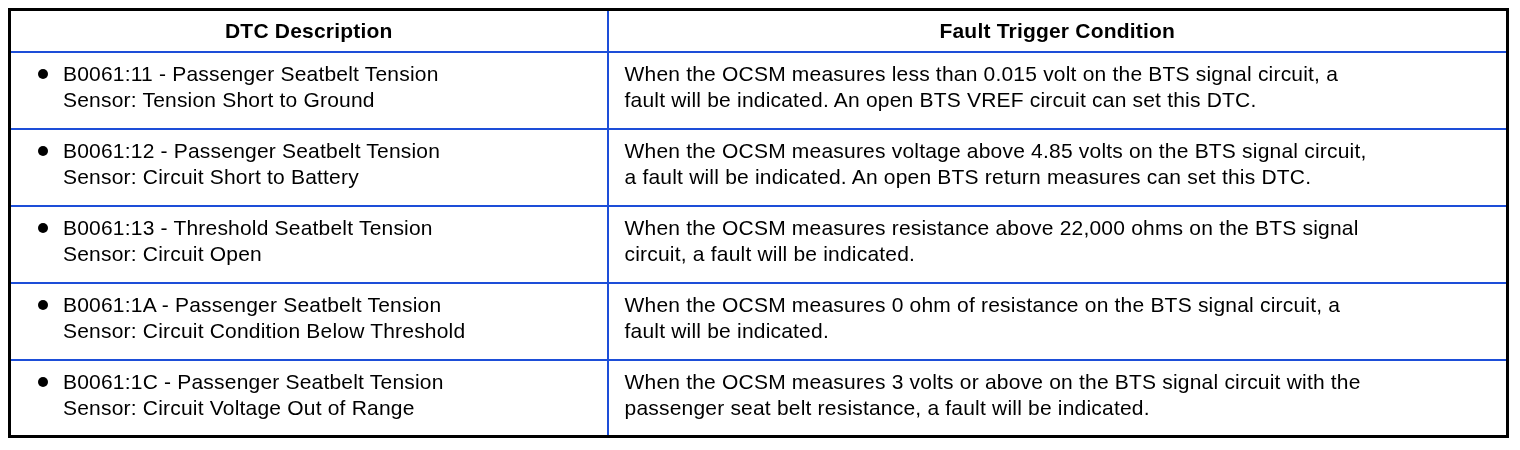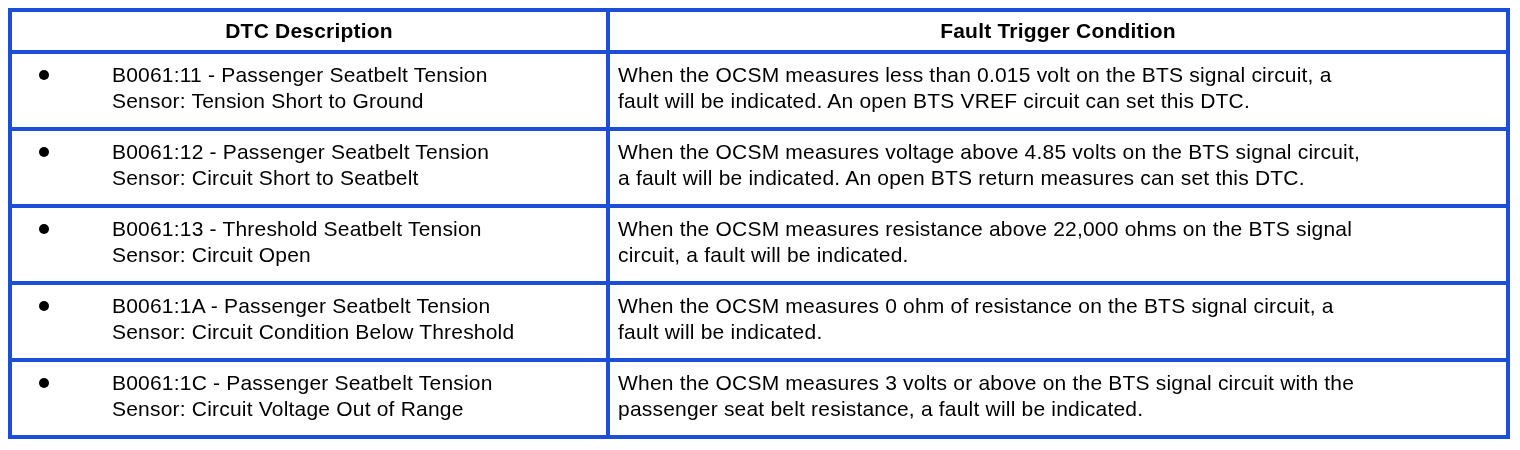--- a/index.html
+++ b/index.html
@@ -21,21 +21,21 @@
   }
   table.doc-table {
     border-collapse: collapse;
     table-layout: fixed;
     width: 1498px;
     border: 3px solid #000000;
   }
   col.col-dtc { width: 598px; }
   col.col-cond { width: 900px; }
   th, td {
-    border: 4px solid #1d4ed8;
+    border: 2px solid #1d4ed8;
     box-sizing: border-box;
   }
   th {
     font-size: 21px;
     font-weight: bold;
     letter-spacing: 0.2px;
     text-align: center;
     vertical-align: middle;
     padding: 0;
   }
@@ -45,32 +45,31 @@
     vertical-align: top;
     font-size: 21px;
     line-height: 26px;
     letter-spacing: 0.2px;
     padding: 0;
   }
   .dtc-inner {
     display: flex;
     align-items: flex-start;
     padding: 8px 24px 8px 27px;
-    gap: 48px;
   }
   .bullet {
     flex: 0 0 auto;
     width: 10px;
     height: 10px;
     border-radius: 50%;
     background: #000000;
     margin: 8px 15px 0 0;
   }
   .cond-inner {
-    padding: 8px 12px 8px 8px;
+    padding: 8px 12px 8px 16px;
   }
   .line { white-space: nowrap; }
 </style>
 </head>
 <body>
 
 <div class="page">
   <table class="doc-table">
     <colgroup>
       <col class="col-dtc">
@@ -101,21 +100,21 @@
           </div>
         </td>
       </tr>
 
       <tr>
         <td class="dtc-cell">
           <div class="dtc-inner">
             <span class="bullet"></span>
             <div class="dtc-text">
               <div class="line">B0061:12 - Passenger Seatbelt Tension</div>
-              <div class="line">Sensor: Circuit Short to Seatbelt</div>
+              <div class="line">Sensor: Circuit Short to Battery</div>
             </div>
           </div>
         </td>
         <td class="cond-cell">
           <div class="cond-inner">
             <div class="line">When the OCSM measures voltage above 4.85 volts on the BTS signal circuit,</div>
             <div class="line">a fault will be indicated. An open BTS return measures can set this DTC.</div>
           </div>
         </td>
       </tr>

